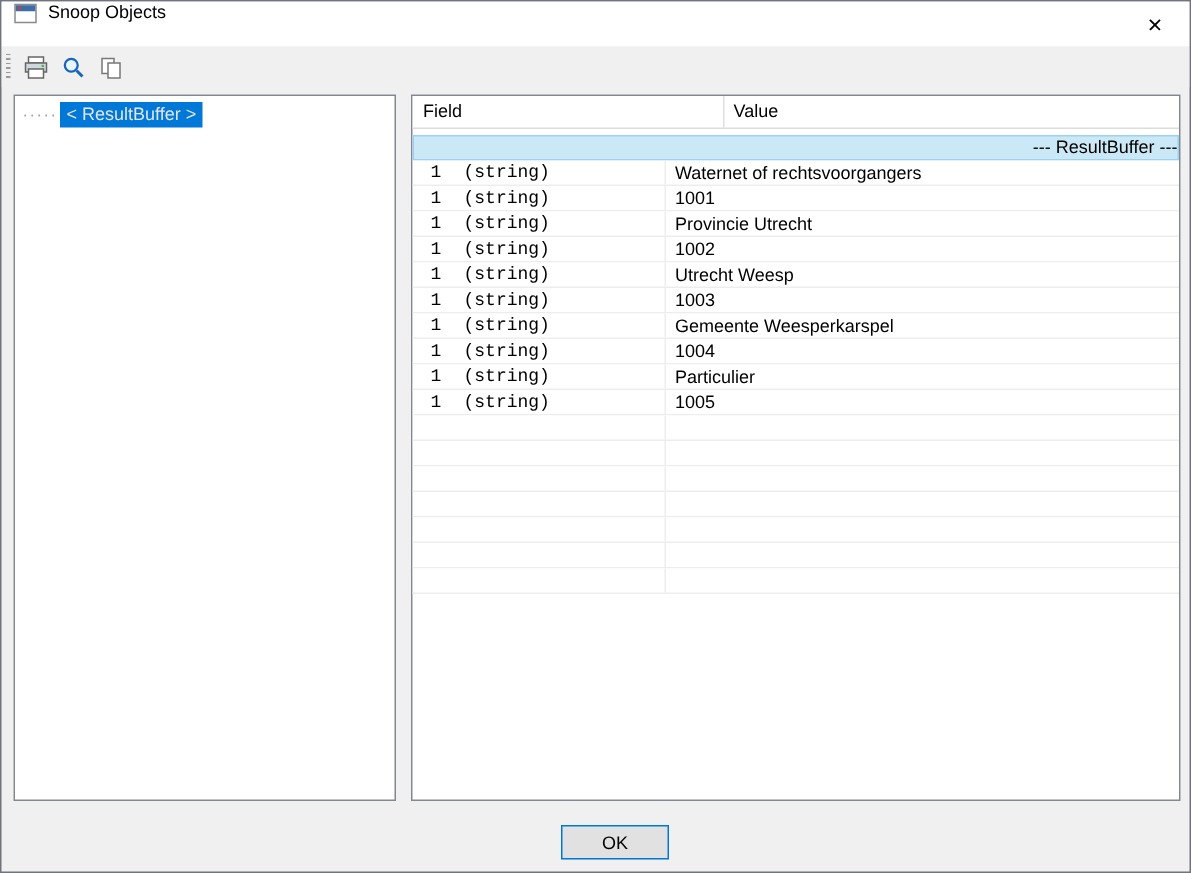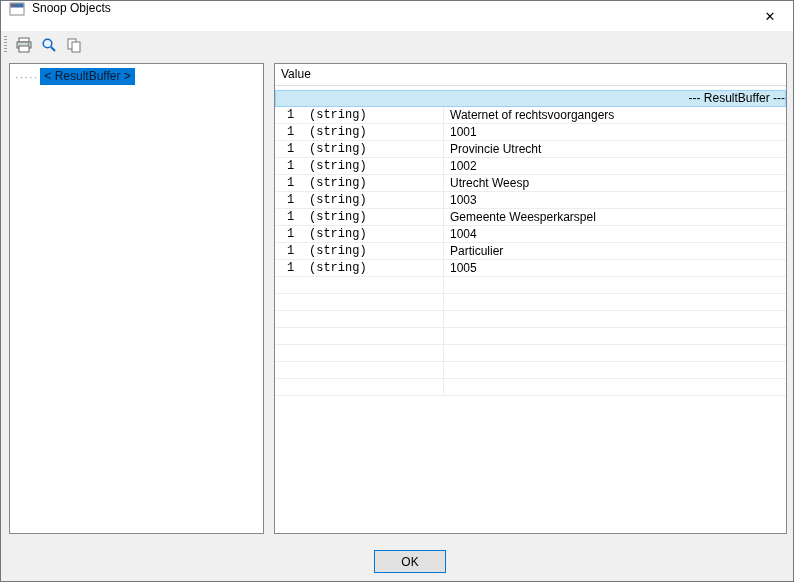--- a/index.html
+++ b/index.html
@@ -16,21 +16,21 @@
   
   .toolbar { position:absolute; left:0; top:30px; right:0; height:27px; background:var(--dialog-bg,#f0f0f0); display:flex; align-items:center; }
   .grip { width:3px; height:18px; margin-left:3px; margin-right:4px;
           background:repeating-linear-gradient(to bottom, #9a9a9a 0 1px, transparent 1px 3px); }
   .tool-btn { width:23px; height:22px; border:none; background:transparent; padding:0; margin:0 1px; display:flex; align-items:center; justify-content:center; }
   
   .tree-panel { position:absolute; left:8px; top:62px; width:255px; height:471px; box-sizing:border-box;
                 background:#fff; border:1px solid #828790; padding:4px 0 0 5px; }
   .tree-node { display:flex; align-items:center; }
   .tree-dots { color:#9a9a9a; font-size:11px; letter-spacing:1px; margin-right:2px; }
-  .tree-label { background:var(--selection,#0078d7); color:#0f172a; padding:1px 4px 2px 4px; white-space:nowrap; }
+  .tree-label { background:var(--selection,#0078d7); color:#e5e5e5; padding:1px 4px 2px 4px; white-space:nowrap; }
   
   .grid-panel { position:absolute; left:273px; top:62px; width:513px; height:471px; box-sizing:border-box;
                 background:#fff; border:1px solid #828790; overflow:hidden; }
   .grid-header { display:flex; height:21px; line-height:20px; border-bottom:1px solid #dcdcdc; background:#fff; }
   .hcell { box-sizing:border-box; padding-left:7px; }
   .hcell.field-col { width:208px; border-right:1px solid #e0e0e0; }
   .hcell.value-col { flex:1; padding-left:6px; }
   .grid-body { padding-top:4px; }
   .row { display:flex; height:17px; line-height:16px; box-sizing:border-box; border-bottom:1px solid var(--grid-line,#ededed); background:#fff; }
   .cell { box-sizing:border-box; overflow:hidden; white-space:nowrap; }
@@ -86,20 +86,21 @@
 
   <div class="tree-panel">
     <div class="tree-node">
       <span class="tree-dots">·····</span>
       <span class="tree-label">&lt; ResultBuffer &gt;</span>
     </div>
   </div>
 
   <div class="grid-panel">
     <div class="grid-header">
+      <div class="hcell field-col"><span>Field</span></div>
       <div class="hcell value-col"><span>Value</span></div>
     </div>
     <div class="grid-body">
       <div class="row group">
           <span>--- ResultBuffer ---</span>
         </div>
 
       <div class="row">
         <div class="cell field"><span class="fnum">1</span><span>(string)</span></div>
         <div class="cell value">Waternet of rechtsvoorgangers</div>

